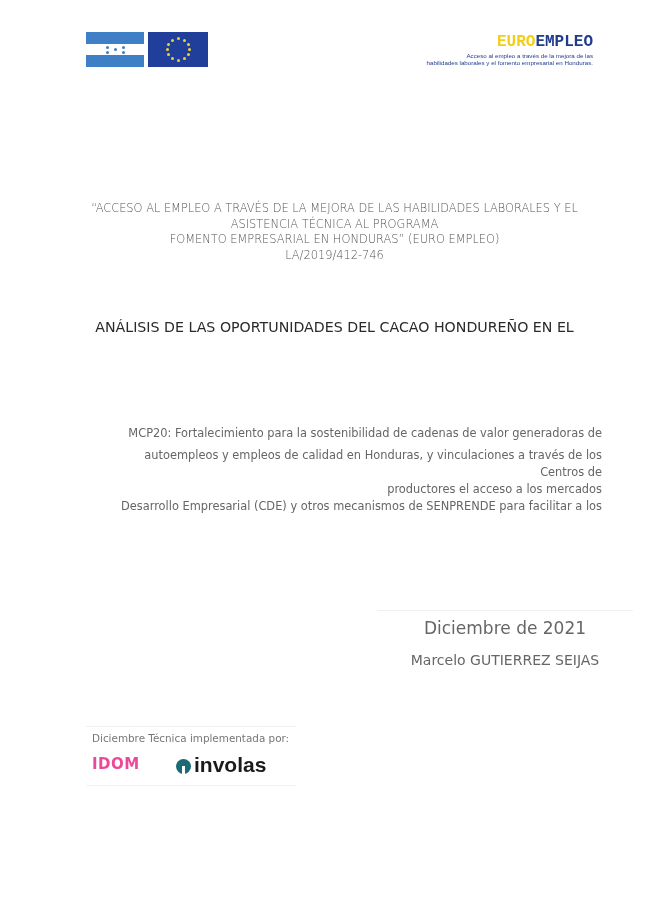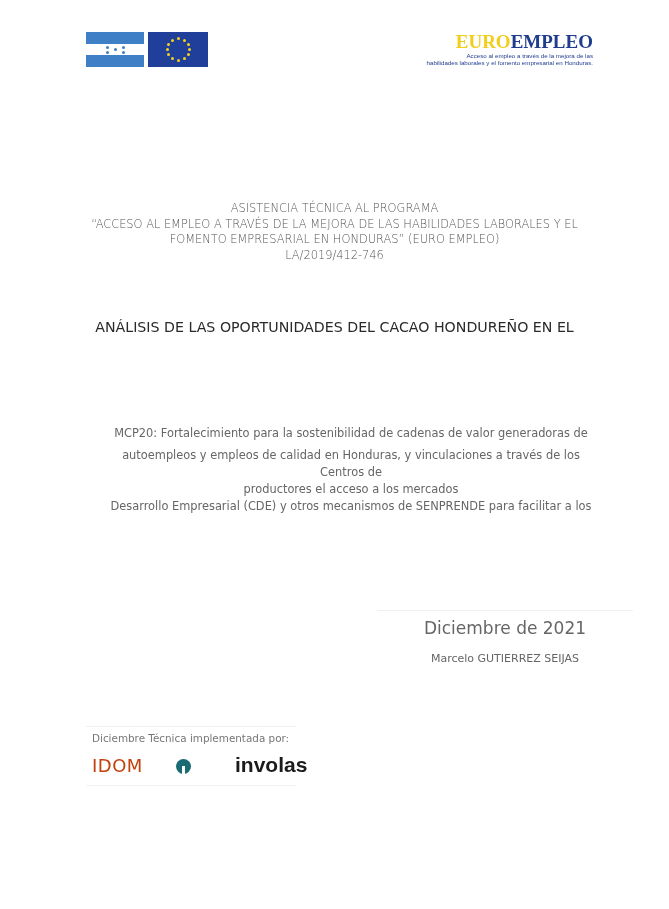--- a/index.html
+++ b/index.html
@@ -9,41 +9,41 @@
 
   
   .flag-hn { left: 86px; top: 32px; width: 58px; height: 35px; background: #3f7fc6; }
   .flag-hn .band { position: absolute; left: 0; top: 12px; width: 100%; height: 11px; background: #ffffff; }
   .flag-hn .star { position: absolute; width: 3px; height: 3px; background: #3f7fc6; border-radius: 50%; }
   .flag-eu { left: 148px; top: 32px; width: 60px; height: 35px; background: #1f3f9a; }
   .flag-eu .star { position: absolute; width: 3px; height: 3px; background: #f4d21c; border-radius: 50%; }
 
   
   .euro-logo { right: 76px; top: 32px; text-align: right; }
-  .euro-brand { font-family: Liberation Serif, serif; font-weight: bold; font-size: 19px; letter-spacing: 0px; line-height: 20px; }
+  .euro-brand { font-family: Liberation Mono, monospace; font-weight: bold; font-size: 16px; letter-spacing: 0px; line-height: 20px; }
   .euro-brand .y { color: #f2cd1a; }
   .euro-brand .b { color: #1f3c8f; }
   .euro-tag { font-size: 6.2px; line-height: 7px; color: #1f3c8f; }
 
   .center { position: absolute; left: 0; width: 669px; text-align: center; }
   .program { top: 201px; font-family: "DejaVu Sans", sans-serif; font-weight: 300; font-size: 11.4px; line-height: 15.5px; color: #555; }
   .title { top: 317px; font-family: "DejaVu Sans", sans-serif; font-size: 14.2px; line-height: 20px; color: #2a2a2a; }
   .mcp { top: 425px; left: 100px; width: 502px; font-family: "DejaVu Sans", sans-serif; font-size: 11.4px; line-height: 17px; color: #666; }
   .mcp .l2 { display: block; margin-top: 5px; }
 
   .rule1 { left: 377px; top: 610px; width: 256px; height: 1px; background: #f0f0f0; }
   .date { left: 377px; top: 618px; width: 256px; text-align: center; font-family: "DejaVu Sans", sans-serif; font-size: 17px; color: #666; }
-  .author { left: 377px; top: 652px; width: 256px; text-align: center; font-family: "DejaVu Sans", sans-serif; font-size: 11px; color: #666; }
+  .author { left: 377px; top: 652px; width: 256px; text-align: center; font-family: "DejaVu Sans", sans-serif; font-size: 14px; color: #666; }
 
   .rule2 { left: 86px; top: 726px; width: 210px; height: 1px; background: #f0f0f0; }
   .impl { left: 92px; top: 732px; font-family: "DejaVu Sans", sans-serif; font-size: 10.4px; color: #777; }
-  .idom { left: 92px; top: 755px; font-family: "DejaVu Sans", sans-serif; font-weight: normal; font-size: 18px; color: #c2410c; letter-spacing: 0.5px; }
+  .idom { left: 92px; top: 755px; font-family: "DejaVu Sans", sans-serif; font-weight: bold; font-size: 15px; color: #ec4899; letter-spacing: 0.5px; }
   .involas-icon { left: 176px; top: 759px; width: 15px; height: 15px; background: #1a6b73; border-radius: 50%; }
   .involas-icon .notch { position: absolute; left: 6px; top: 7px; width: 3px; height: 8px; background: #fff; }
-  .involas { left: 194px; top: 753px; font-family: "Liberation Sans", sans-serif; font-weight: bold; font-size: 21px; color: #1b1b1b; margin-left: 41px; }
+  .involas { left: 194px; top: 753px; font-family: "Liberation Sans", sans-serif; font-weight: bold; font-size: 21px; color: #1b1b1b; }
   .rule3 { left: 86px; top: 785px; width: 210px; height: 1px; background: #f3f3f3; }
 </style>
 </head>
 <body>
 
 <div class="abs flag-hn">
   <div class="band"></div>
   <div class="star" style="left:20px;top:14px"></div>
   <div class="star" style="left:20px;top:19px"></div>
   <div class="star" style="left:28px;top:16px"></div>
@@ -66,31 +66,31 @@
   <div class="star" style="left:23px;top:7px"></div>
 </div>
 
 <div class="abs euro-logo">
   <div class="euro-brand"><span class="y">EURO</span><span class="b">EMPLEO</span></div>
   <div class="euro-tag">Acceso al empleo a través de la mejora de las</div>
   <div class="euro-tag">habilidades laborales y el fomento empresarial en Honduras.</div>
 </div>
 
 <div class="center program">
+  <div>“ACCESO AL EMPLEO A TRAVÉS DE LA MEJORA DE LAS HABILIDADES LABORALES Y EL</div>
   <div>ASISTENCIA TÉCNICA AL PROGRAMA</div>
-  <div>“ACCESO AL EMPLEO A TRAVÉS DE LA MEJORA DE LAS HABILIDADES LABORALES Y EL</div>
   <div>FOMENTO EMPRESARIAL EN HONDURAS” (EURO EMPLEO)</div>
   <div>LA/2019/412-746</div>
 </div>
 
 <div class="center title">
   <div>ANÁLISIS DE LAS OPORTUNIDADES DEL CACAO HONDUREÑO EN EL</div>
 </div>
 
-<div class="abs mcp" style="text-align:center">
+<div class="abs mcp" style="text-align:right">
   <div>MCP20: Fortalecimiento para la sostenibilidad de cadenas de valor generadoras de</div>
   <div class="l2">autoempleos y empleos de calidad en Honduras, y vinculaciones a través de los Centros de</div>
   <div>productores el acceso a los mercados</div>
   <div>Desarrollo Empresarial (CDE) y otros mecanismos de SENPRENDE para facilitar a los</div>
 </div>
 
 <div class="abs rule1"></div>
 <div class="abs date">Diciembre de 2021</div>
 <div class="abs author">Marcelo GUTIERREZ SEIJAS</div>
 

